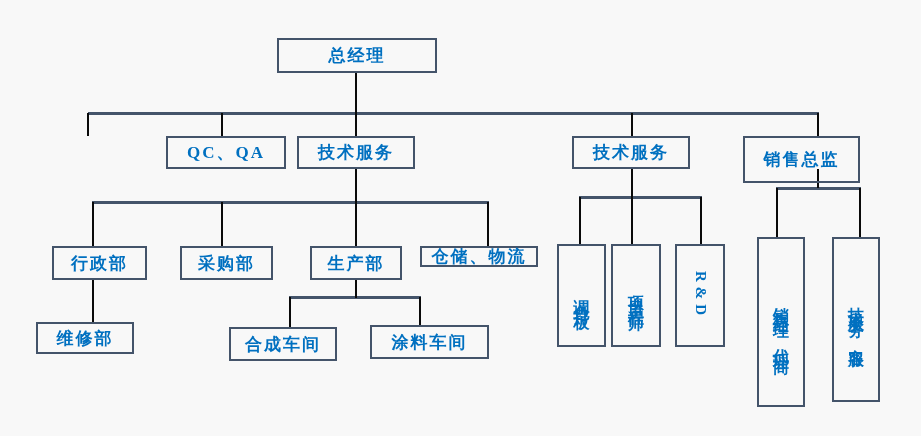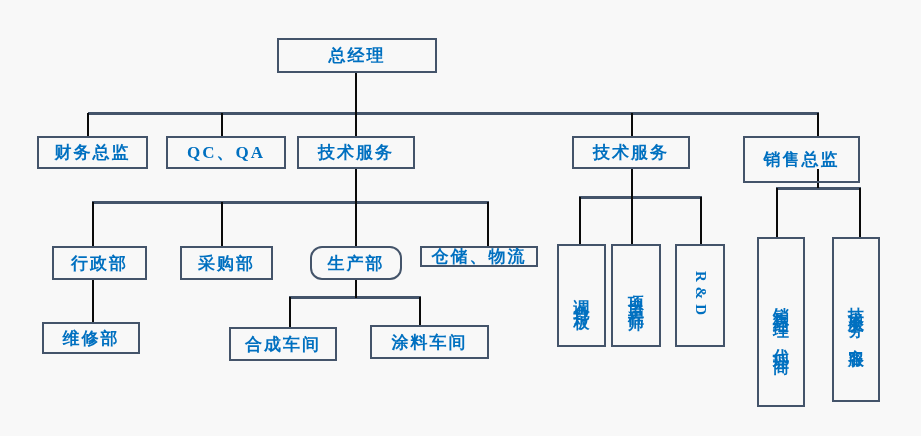--- a/index.html
+++ b/index.html
@@ -76,50 +76,47 @@
   <div class="vline" style="left:579px;top:197px;height:47px;"></div>
   <div class="vline" style="left:700px;top:197px;height:47px;"></div>
   <div class="vline" style="left:817px;top:169px;height:19px;"></div>
   <div class="vline" style="left:776px;top:188px;height:49px;"></div>
   <div class="vline" style="left:859px;top:188px;height:49px;"></div>
 
   <div class="node" style="left:277px;top:38px;width:160px;height:35px;">
     <span>总经理</span>
   </div>
 
-  <div class="node" style="left:37px;top:136px;width:111px;height:33px;">
-    <span>财务总监</span>
-  </div>
   <div class="node" style="left:166px;top:136px;width:120px;height:33px;">
     <span>QC、QA</span>
   </div>
   <div class="node" style="left:297px;top:136px;width:118px;height:33px;">
     <span>技术服务</span>
   </div>
   <div class="node" style="left:572px;top:136px;width:118px;height:33px;">
     <span>技术服务</span>
   </div>
   <div class="node" style="left:743px;top:136px;width:117px;height:47px;">
     <span>销售总监</span>
   </div>
 
   <div class="node" style="left:52px;top:246px;width:95px;height:34px;">
     <span>行政部</span>
   </div>
   <div class="node" style="left:180px;top:246px;width:93px;height:34px;align-items:center;">
     <span>采购部</span>
   </div>
-  <div class="node" style="left:310px;top:246px;width:92px;height:34px;border-radius:12px;">
+  <div class="node" style="left:310px;top:246px;width:92px;height:34px;">
     <span>生产部</span>
   </div>
   <div class="node" style="left:420px;top:246px;width:118px;height:21px;">
     <span>仓储、物流</span>
   </div>
 
-  <div class="node" style="left:42px;top:322px;width:98px;height:32px;">
+  <div class="node" style="left:36px;top:322px;width:98px;height:32px;">
     <span>维修部</span>
   </div>
   <div class="node" style="left:229px;top:327px;width:108px;height:34px;">
     <span>合成车间</span>
   </div>
   <div class="node" style="left:370px;top:325px;width:119px;height:34px;">
     <span>涂料车间</span>
   </div>
 
   <div class="node vert" style="left:557px;top:244px;width:49px;height:103px;font-size:16px;">

